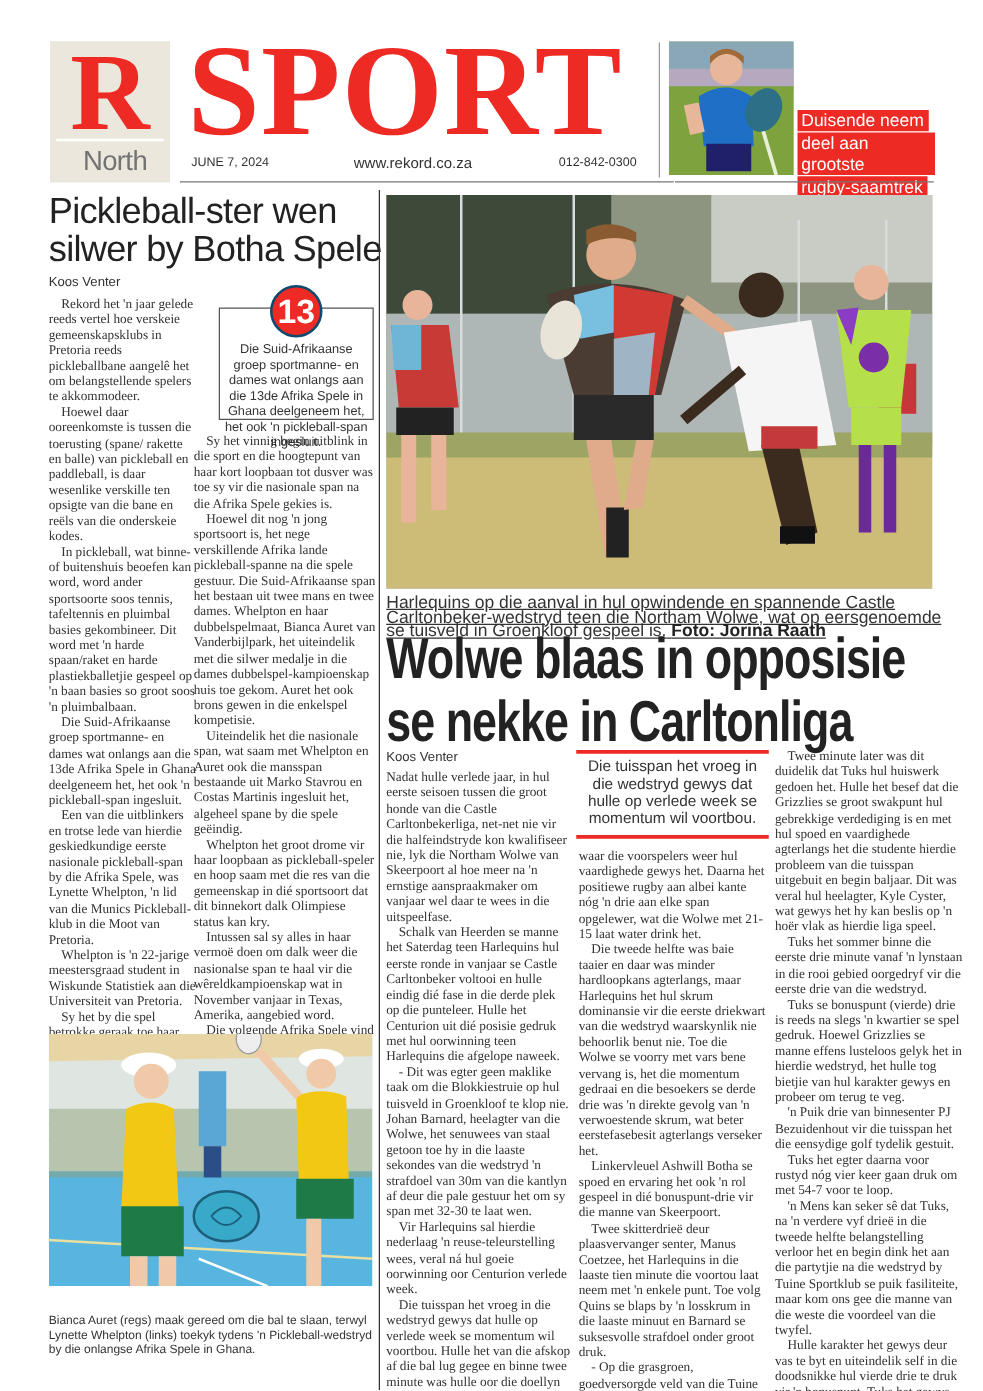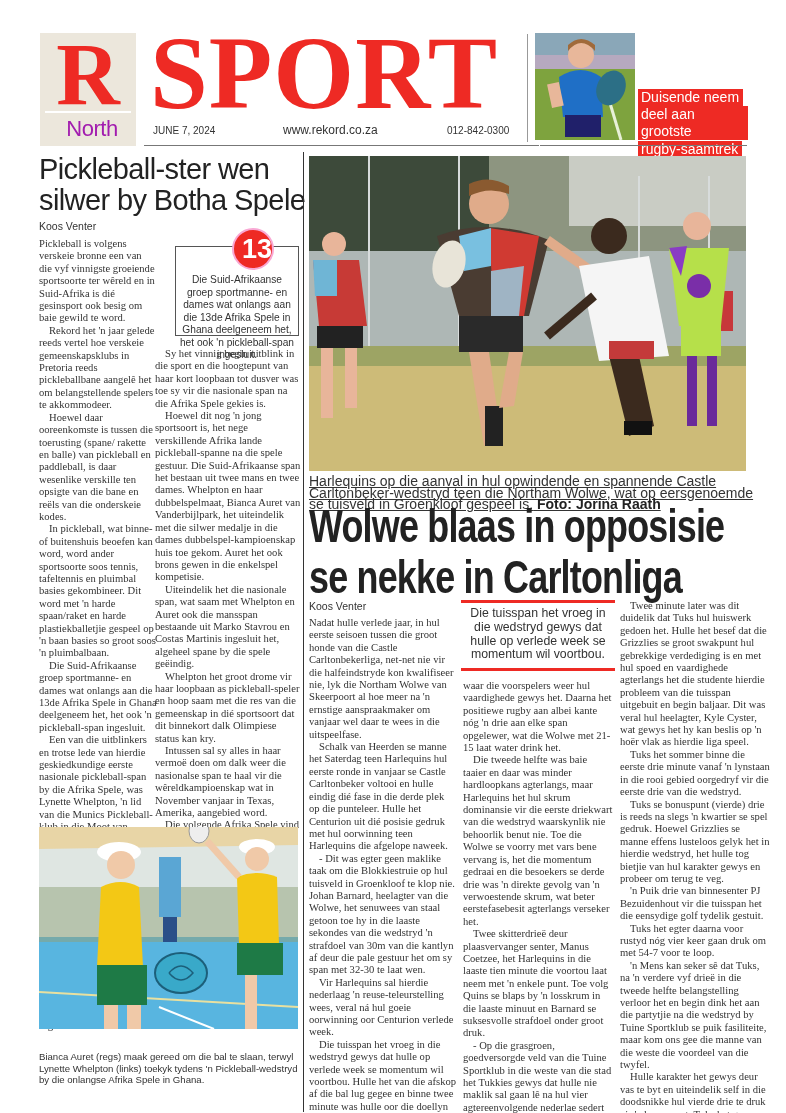--- a/index.html
+++ b/index.html
@@ -2,42 +2,42 @@
 <html><head>
 <meta charset="utf-8">
 <style>
   html, body { margin:0; padding:0; background:#fff; }
   body { width:786px; height:1113px; position:relative; overflow:hidden; font-family:"Liberation Serif", serif; color:#222; }
   .abs { position:absolute; }
   
   .logo-box { left:40px; top:33px; width:96px; height:113px; background:#ece7dc; }
   .logo-r { position:absolute; left:0; top:4px; width:96px; text-align:center; font-family:"Liberation Serif", serif; font-weight:bold; font-size:88px; line-height:76px; color:#ee2a24; }
   .logo-rule { position:absolute; left:5px; top:78px; width:86px; height:2px; background:#fff; }
-  .logo-north { position:absolute; left:0; top:83px; width:104px; text-align:center; font-family:"Liberation Sans", sans-serif; font-size:22px; color:#a21caf; letter-spacing:-0.5px; }
+  .logo-north { position:absolute; left:0; top:83px; width:104px; text-align:center; font-family:"Liberation Sans", sans-serif; font-size:22px; color:#737373; letter-spacing:-0.5px; }
   .sport-title { left:150px; top:18px; font-family:"Liberation Serif", serif; font-weight:bold; font-size:104px; line-height:110px; color:#ee2a24; letter-spacing:1px; }
   .meta-date { left:153px; top:125px; font-family:"Liberation Sans", sans-serif; font-size:10px; color:#333; }
   .meta-web { left:283px; top:123px; font-family:"Liberation Sans", sans-serif; font-size:12px; color:#333; }
   .meta-phone { left:447px; top:125px; font-family:"Liberation Sans", sans-serif; font-size:10px; color:#333; }
   .mast-rule { left:144px; top:145px; width:395px; height:1px; background:#777; }
   .mast-vrule { left:527px; top:34px; width:1px; height:108px; background:#999; }
   .teaser-img { left:535px; top:33px; width:100px; height:107px; overflow:hidden; }
   .teaser-box { left:638px; top:88px; width:110px; background:transparent; }
   .teaser-line { display:inline-block; background:#ee2a24; color:#fff; font-family:"Liberation Sans", sans-serif; font-size:14px; line-height:17px; padding:0 4px 0 3px; }
   .mast-rule2 { left:540px; top:145px; width:207px; height:1px; background:#777; }
 
   
   .h1-pickle { left:39px; top:154px; width:270px; font-family:"Liberation Sans", sans-serif; font-size:29px; line-height:31px; color:#222; letter-spacing:-0.6px; }
   .byline { font-family:"Liberation Sans", sans-serif; font-size:10.5px; color:#333; }
   .body-text { font-family:"Liberation Serif", serif; font-size:10.6px; line-height:12.4px; color:#333; text-align:left; }
   .body-text p { margin:0; text-indent:10px; }
   .body-text p.first { text-indent:0; }
   .col-a { left:39px; top:238px; width:118px; }
   .col-b { left:155px; top:348px; width:147px; }
   .factbox { left:175px; top:246px; width:122px; height:88px; border:1px solid #555; }
-  .fact-num { left:216px; top:228px; width:38px; height:38px; border-radius:50%; background:#ee2a24; color:#fff; font-family:"Liberation Sans", sans-serif; font-weight:bold; font-size:27px; line-height:38px; text-align:right; border:2px solid #f9a8d4;margin-left:16px; }
+  .fact-num { left:216px; top:228px; width:38px; height:38px; border-radius:50%; background:#ee2a24; color:#fff; font-family:"Liberation Sans", sans-serif; font-weight:bold; font-size:27px; line-height:38px; text-align:center; border:2px solid #0c4a6e; }
   .fact-text { position:absolute; left:3px; top:27px; width:116px; text-align:center; font-family:"Liberation Sans", sans-serif; font-size:10.2px; line-height:12.5px; color:#333; }
   .vdivider { left:303px; top:152px; width:1px; height:960px; background:#333; }
 
   .pickle-img { left:39px; top:827px; width:259px; height:202px; overflow:hidden; }
   .pickle-caption { left:39px; top:1051px; width:262px; font-family:"Liberation Sans", sans-serif; font-size:9.6px; line-height:11.5px; color:#333; }
 
   
   .rugby-img { left:309px; top:156px; width:437px; height:315px; overflow:hidden; }
   .rugby-caption { left:309px; top:476px; width:450px; font-family:"Liberation Sans", sans-serif; font-size:14px; line-height:11.5px; color:#333;text-decoration:underline; }
   .rugby-caption b { color:#222; }
@@ -84,21 +84,20 @@
   <span class="teaser-line">Duisende neem</span><br>
   <span class="teaser-line">deel aan grootste</span><br>
   <span class="teaser-line">rugby-saamtrek</span>
 </div>
 <div class="abs mast-rule2"></div>
 
 <h1 class="abs h1-pickle" style="margin:0;font-weight:normal;">Pickleball-ster wen silwer by Botha Spele</h1>
 <div class="abs byline" style="left:39px;top:220px;">Koos Venter</div>
 
 <div class="abs body-text col-a">
-  <p class="first">Pickleball is volgens verskeie bronne een van die vyf vinnigste groeiende sportsoorte ter wêreld en in Suid-Afrika is dié gesinsport ook besig om baie gewild te word.</p>
   <p style="font-style:normal;">Rekord het 'n jaar gelede reeds vertel hoe verskeie gemeenskapsklubs in Pretoria reeds pickleballbane aangelê het om belangstellende spelers te akkommodeer.</p>
   <p>Hoewel daar ooreenkomste is tussen die toerusting (spane/ rakette en balle) van pickleball en paddleball, is daar wesenlike verskille ten opsigte van die bane en reëls van die onderskeie kodes.</p>
   <p>In pickleball, wat binne- of buitenshuis beoefen kan word, word ander sportsoorte soos tennis, tafeltennis en pluimbal basies gekombineer. Dit word met 'n harde spaan/raket en harde plastiekballetjie gespeel op 'n baan basies so groot soos 'n pluimbalbaan.</p>
   <p>Die Suid-Afrikaanse groep sportmanne- en dames wat onlangs aan die 13de Afrika Spele in Ghana deelgeneem het, het ook 'n pickleball-span ingesluit.</p>
   <p>Een van die uitblinkers en trotse lede van hierdie geskiedkundige eerste nasionale pickleball-span by die Afrika Spele, was Lynette Whelpton, 'n lid van die Munics Pickleball-klub in die Moot van Pretoria.</p>
   <p>Whelpton is 'n 22-jarige meestersgraad student in Wiskunde Statistiek aan die Universiteit van Pretoria.</p>
   <p>Sy het by die spel betrokke geraak toe haar ouers, wat ook lede is van Munics se rolbalklub, haar aan pickleball blootgestel het.</p>
   <p>Hoewel Whelpton 'n veelsydige sportvrou is wat voorheen ook in tennis, netbal, aksie-netbal en sagtebal</p>
 </div>
 
@@ -224,20 +223,21 @@
 
 </div>
 
 <div class="abs pullquote">
   <div class="pullquote-text">Die tuisspan het vroeg in die wedstryd gewys dat hulle op verlede week se momentum wil voortbou.</div>
 </div>
 
 <div class="abs body-text col-d">
   <p class="first">waar die voorspelers weer hul vaardighede gewys het. Daarna het positiewe rugby aan albei kante nóg 'n drie aan elke span opgelewer, wat die Wolwe met 21-15 laat water drink het.</p>
   <p>Die tweede helfte was baie taaier en daar was minder hardloopkans agterlangs, maar Harlequins het hul skrum dominansie vir die eerste driekwart van die wedstryd waarskynlik nie behoorlik benut nie. Toe die Wolwe se voorry met vars bene vervang is, het die momentum gedraai en die besoekers se derde drie was 'n direkte gevolg van 'n verwoestende skrum, wat beter eerstefasebesit agterlangs verseker het.</p>
+  <p>Linkervleuel Ashwill Botha se spoed en ervaring het ook 'n rol gespeel in dié bonuspunt-drie vir die manne van Skeerpoort.</p>
   <p>Twee skitterdrieë deur plaasvervanger senter, Manus Coetzee, het Harlequins in die laaste tien minute die voortou laat neem met 'n enkele punt. Toe volg Quins se blaps by 'n losskrum in die laaste minuut en Barnard se suksesvolle strafdoel onder groot druk.</p>
   <p>- Op die grasgroen, goedversorgde veld van die Tuine Sportklub in die weste van die stad het Tukkies gewys dat hulle nie maklik sal gaan lê na hul vier agtereenvolgende nederlae sedert hulle by die liga aangesluit het nie. Die studente het 13 drieë ingeryg om Tuine se Grizzlies uiteindelik met 89-28 af te stof.</p>
 </div>
 
 <div class="abs body-text col-e">
   <p>Twee minute later was dit duidelik dat Tuks hul huiswerk gedoen het. Hulle het besef dat die Grizzlies se groot swakpunt hul gebrekkige verdediging is en met hul spoed en vaardighede agterlangs het die studente hierdie probleem van die tuisspan uitgebuit en begin baljaar. Dit was veral hul heelagter, Kyle Cyster, wat gewys het hy kan beslis op 'n hoër vlak as hierdie liga speel.</p>
   <p>Tuks het sommer binne die eerste drie minute vanaf 'n lynstaan in die rooi gebied oorgedryf vir die eerste drie van die wedstryd.</p>
   <p>Tuks se bonuspunt (vierde) drie is reeds na slegs 'n kwartier se spel gedruk. Hoewel Grizzlies se manne effens lusteloos gelyk het in hierdie wedstryd, het hulle tog bietjie van hul karakter gewys en probeer om terug te veg.</p>
   <p>'n Puik drie van binnesenter PJ Bezuidenhout vir die tuisspan het die eensydige golf tydelik gestuit.</p>
   <p>Tuks het egter daarna voor rustyd nóg vier keer gaan druk om met 54-7 voor te loop.</p>

